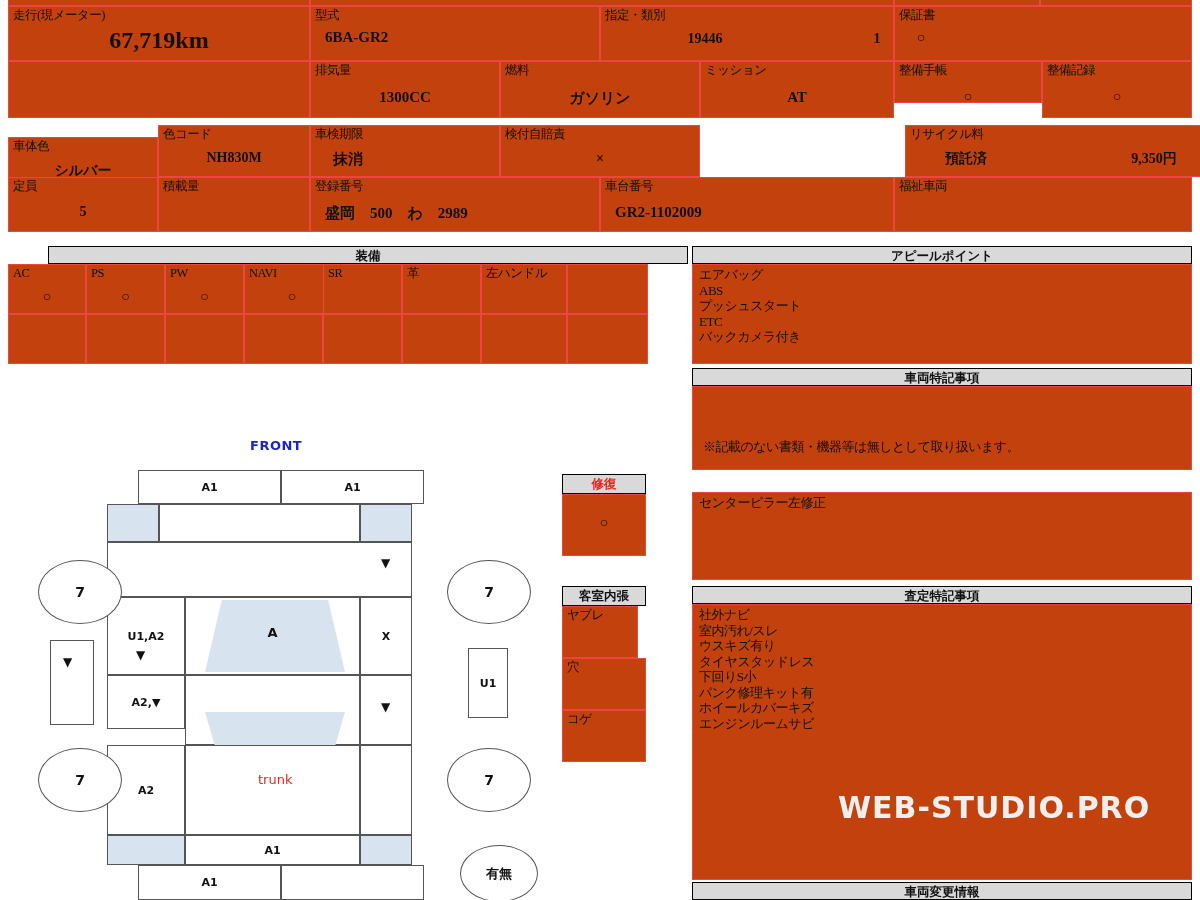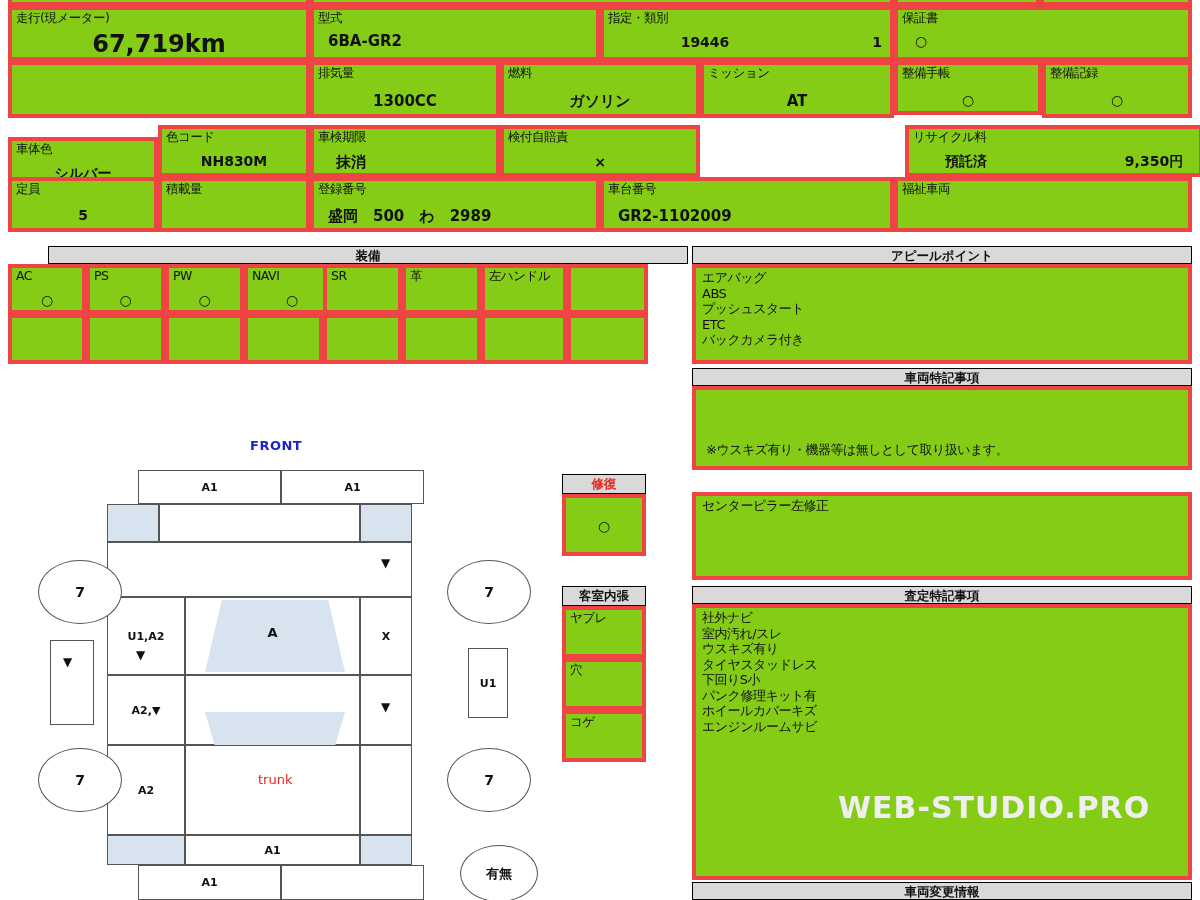--- a/index.html
+++ b/index.html
@@ -17,23 +17,24 @@
     overflow: hidden;
   }
   .sheet {
     position: relative;
     width: 1200px;
     height: 900px;
   }
   
   .cell {
     position: absolute;
-    border: 4px solid #ef4444;
+    border: 1px solid #ef4444;
     box-sizing: border-box;
-    background: #84cc16;
+    background: #c2410c;
+    font-family: Liberation Serif, serif;
   }
   .lbl {
     position: absolute;
     top: 1px;
     left: 4px;
     font-size: 12.5px;
     line-height: 14px;
     letter-spacing: -0.5px;
     white-space: nowrap;
   }
@@ -165,21 +166,21 @@
   </div>
   <div class="cell" style="left:500px; top:61px; width:200px; height:57px;">
     <span class="lbl">燃料</span>
     <span class="val val-md" style="top:27px;">ガソリン</span>
   </div>
   <div class="cell" style="left:700px; top:61px; width:194px; height:57px;">
     <span class="lbl">ミッション</span>
     <span class="val val-md" style="top:27px;">AT</span>
   </div>
 
-  <div class="cell" style="left:894px; top:61px; width:148px; height:54px;">
+  <div class="cell" style="left:894px; top:61px; width:148px; height:42px;">
     <span class="lbl">整備手帳</span>
     <span class="val val-sm" style="top:27px;">○</span>
   </div>
   <div class="cell" style="left:1042px; top:61px; width:150px; height:57px;">
     <span class="lbl">整備記録</span>
     <span class="val val-sm" style="top:27px;">○</span>
   </div>
 
   <div class="cell" style="left:8px; top:125px; width:150px; height:52px;margin-top:12px;">
     <span class="lbl">車体色</span>
@@ -273,21 +274,21 @@
   <div class="cell" style="left:692px; top:264px; width:500px; height:100px;">
     <span class="list">エアバッグ
 ABS
 プッシュスタート
 ETC
 バックカメラ付き</span>
   </div>
 
   <div class="hdr" style="left:692px; top:368px; width:500px; height:18px;">車両特記事項</div>
   <div class="cell" style="left:692px; top:386px; width:500px; height:84px;">
-    <span class="list" style="top:52px; left:10px;">※ウスキズ有り・機器等は無しとして取り扱います。</span>
+    <span class="list" style="top:52px; left:10px;">※記載のない書類・機器等は無しとして取り扱います。</span>
   </div>
 
   <div class="hdr hdr-red" style="left:692px; top:474px; width:500px; height:18px;margin-top:28px;">修復内容</div>
   <div class="cell" style="left:692px; top:492px; width:500px; height:88px;">
     <span class="list">センターピラー左修正</span>
   </div>
 
   <div class="hdr" style="left:692px; top:586px; width:500px; height:18px;">査定特記事項</div>
   <div class="cell" style="left:692px; top:604px; width:500px; height:276px;">
     <span class="list">社外ナビ
@@ -301,21 +302,21 @@
   </div>
 
   <div class="hdr" style="left:692px; top:882px; width:500px; height:18px;">車両変更情報</div>
 
   <div class="hdr hdr-red" style="left:562px; top:474px; width:84px; height:20px;">修復</div>
   <div class="cell" style="left:562px; top:494px; width:84px; height:62px;">
     <span class="val val-sm" style="top:20px;">○</span>
   </div>
 
   <div class="hdr" style="left:562px; top:586px; width:84px; height:20px;">客室内張</div>
-  <div class="cell" style="left:562px; top:606px; width:84px; height:52px;">
+  <div class="cell" style="left:562px; top:606px; width:76px; height:52px;">
     <span class="lbl">ヤブレ</span>
   </div>
   <div class="cell" style="left:562px; top:658px; width:84px; height:52px;">
     <span class="lbl">穴</span>
   </div>
   <div class="cell" style="left:562px; top:710px; width:84px; height:52px;">
     <span class="lbl">コゲ</span>
   </div>
 
   <div class="front-label" style="left:250px; top:438px;">FRONT</div>
@@ -324,21 +325,21 @@
   <div class="dbox" style="left:281px; top:470px; width:143px; height:34px;">A1</div>
 
   <div class="dbox dblue" style="left:107px; top:504px; width:52px; height:38px;"></div>
   <div class="dbox dblue" style="left:360px; top:504px; width:52px; height:38px;"></div>
   <div class="dbox" style="left:159px; top:504px; width:201px; height:38px;"></div>
 
   <div class="dbox" style="left:107px; top:542px; width:305px; height:55px;"></div>
   <div class="tri" style="position:absolute; left:381px; top:556px; font-weight:bold;">▼</div>
 
   <div class="dbox" style="left:107px; top:597px; width:78px; height:78px;">U1,A2</div>
-  <div class="dbox" style="left:107px; top:675px; width:78px; height:70px;">A2,▼</div>
+  <div class="dbox" style="left:107px; top:675px; width:78px; height:54px;">A2,▼</div>
   <div class="dbox" style="left:107px; top:745px; width:78px; height:90px;">A2</div>
 
   <div class="dbox" style="left:360px; top:597px; width:52px; height:78px;">X</div>
   <div class="dbox" style="left:360px; top:675px; width:52px; height:70px;"></div>
   <div class="tri" style="position:absolute; left:381px; top:700px; font-weight:bold;">▼</div>
   <div class="dbox" style="left:360px; top:745px; width:52px; height:90px;"></div>
 
   <div class="dbox" style="left:185px; top:597px; width:175px; height:78px;"></div>
   <div class="dbox dblue" style="left:205px; top:600px; width:140px; height:72px; clip-path: polygon(12% 0, 88% 0, 100% 100%, 0 100%); border:none;"></div>
   <div style="position:absolute; left:185px; top:625px; width:175px; text-align:center; font-weight:bold; font-size:13px;">A</div>

